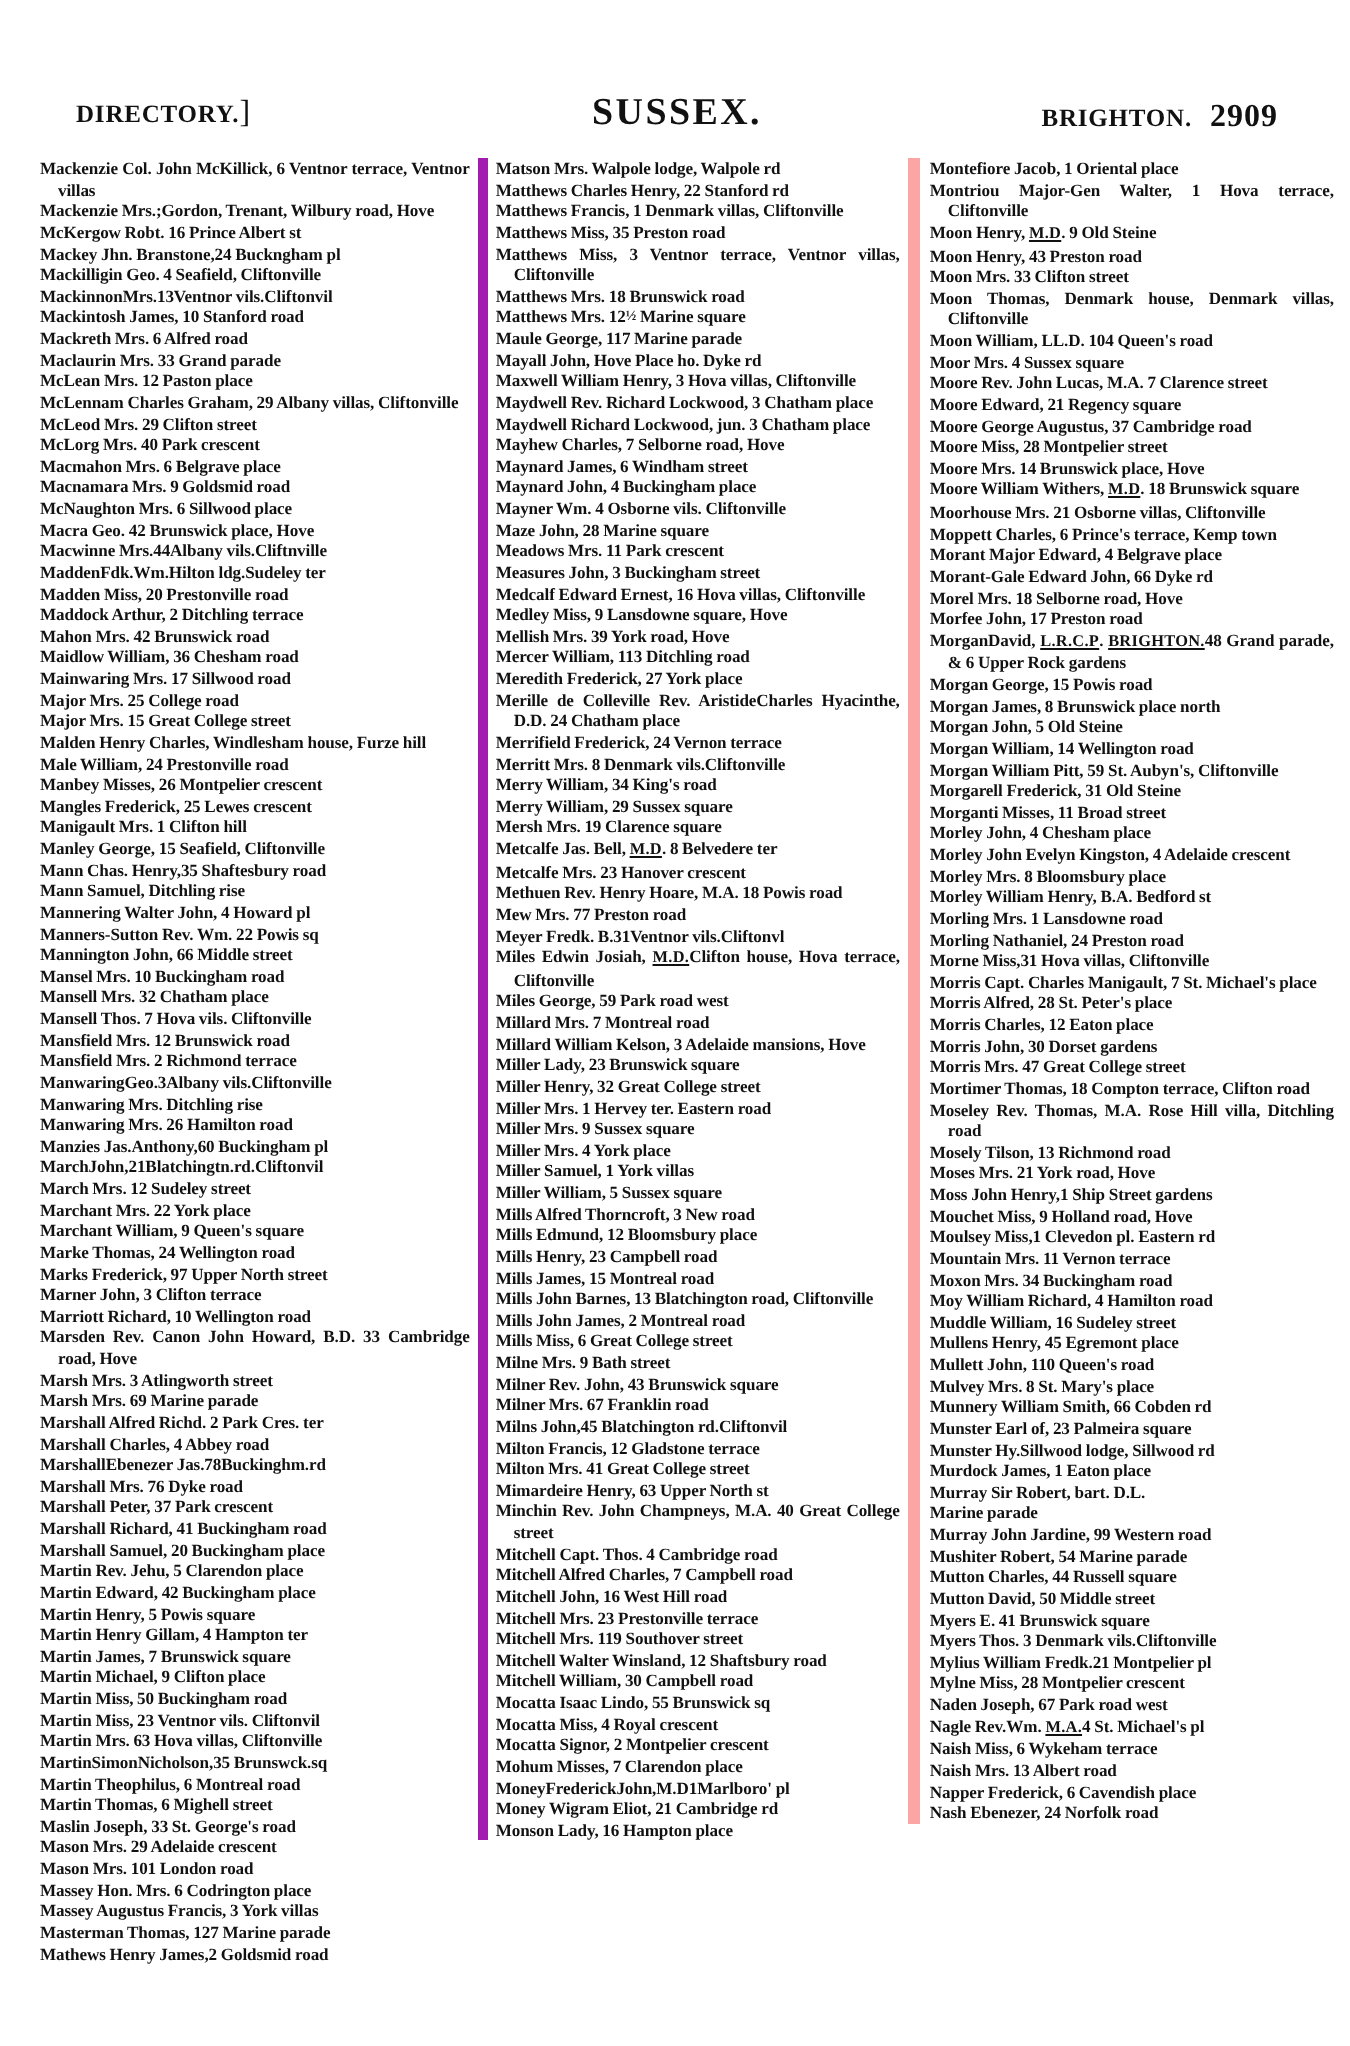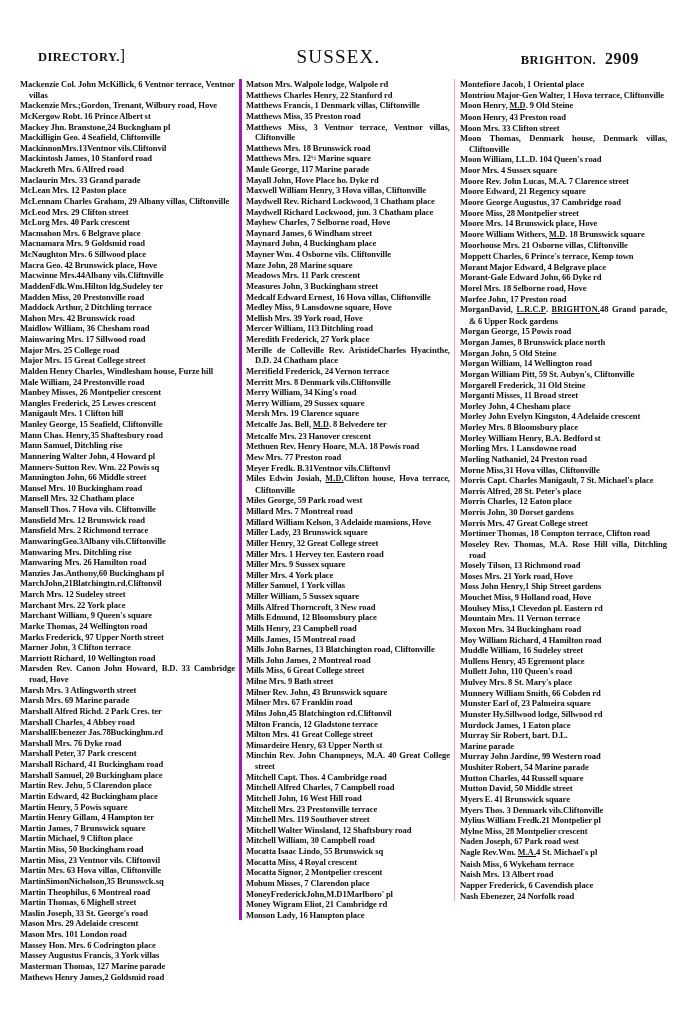--- a/index.html
+++ b/index.html
@@ -43,21 +43,21 @@
   .rh-bracket {
     font-variant: normal;
     font-size: 16px;
     font-weight: normal;
     line-height: 0.8;
   }
   .rh-center {
     position: absolute;
     left: 0; right: 0; top: 0;
     text-align: center;
-    font-weight: normal;
+    font-weight: bold;
     font-size: 19px;
     letter-spacing: 1.2px;
   }
   .rh-right {
     position: absolute;
     right: 0; top: 4px;
     white-space: nowrap;
   }
   .rh-place {
     font-variant: small-caps;
@@ -82,23 +82,23 @@
   .col {
     box-sizing: border-box;
     font-size: 8.55px;
     line-height: 10.62px;
     font-weight: bold;
     letter-spacing: -0.05px;
     word-spacing: -0.2px;
   }
   .col-1 { width: 223px; padding-right: 4px; margin-left: 12px; }
   .col-2 { width: 219px; padding-left: 4px; padding-right: 4px;
-           border-left: 3px solid #a21caf; }
+           border-left: 5px solid #a21caf; }
   .col-3 { width: 217px; padding-left: 5px;
-           border-left: 1px solid #fca5a5; }
+           border-left: 6px solid #fca5a5; }
 
   .col-2, .col-3 { position: relative; }
 
   .entry {
     margin: 0;
     padding: 0 0 0 9px;
     text-indent: -9px;
     white-space: normal;
   }
   .entry.just {

